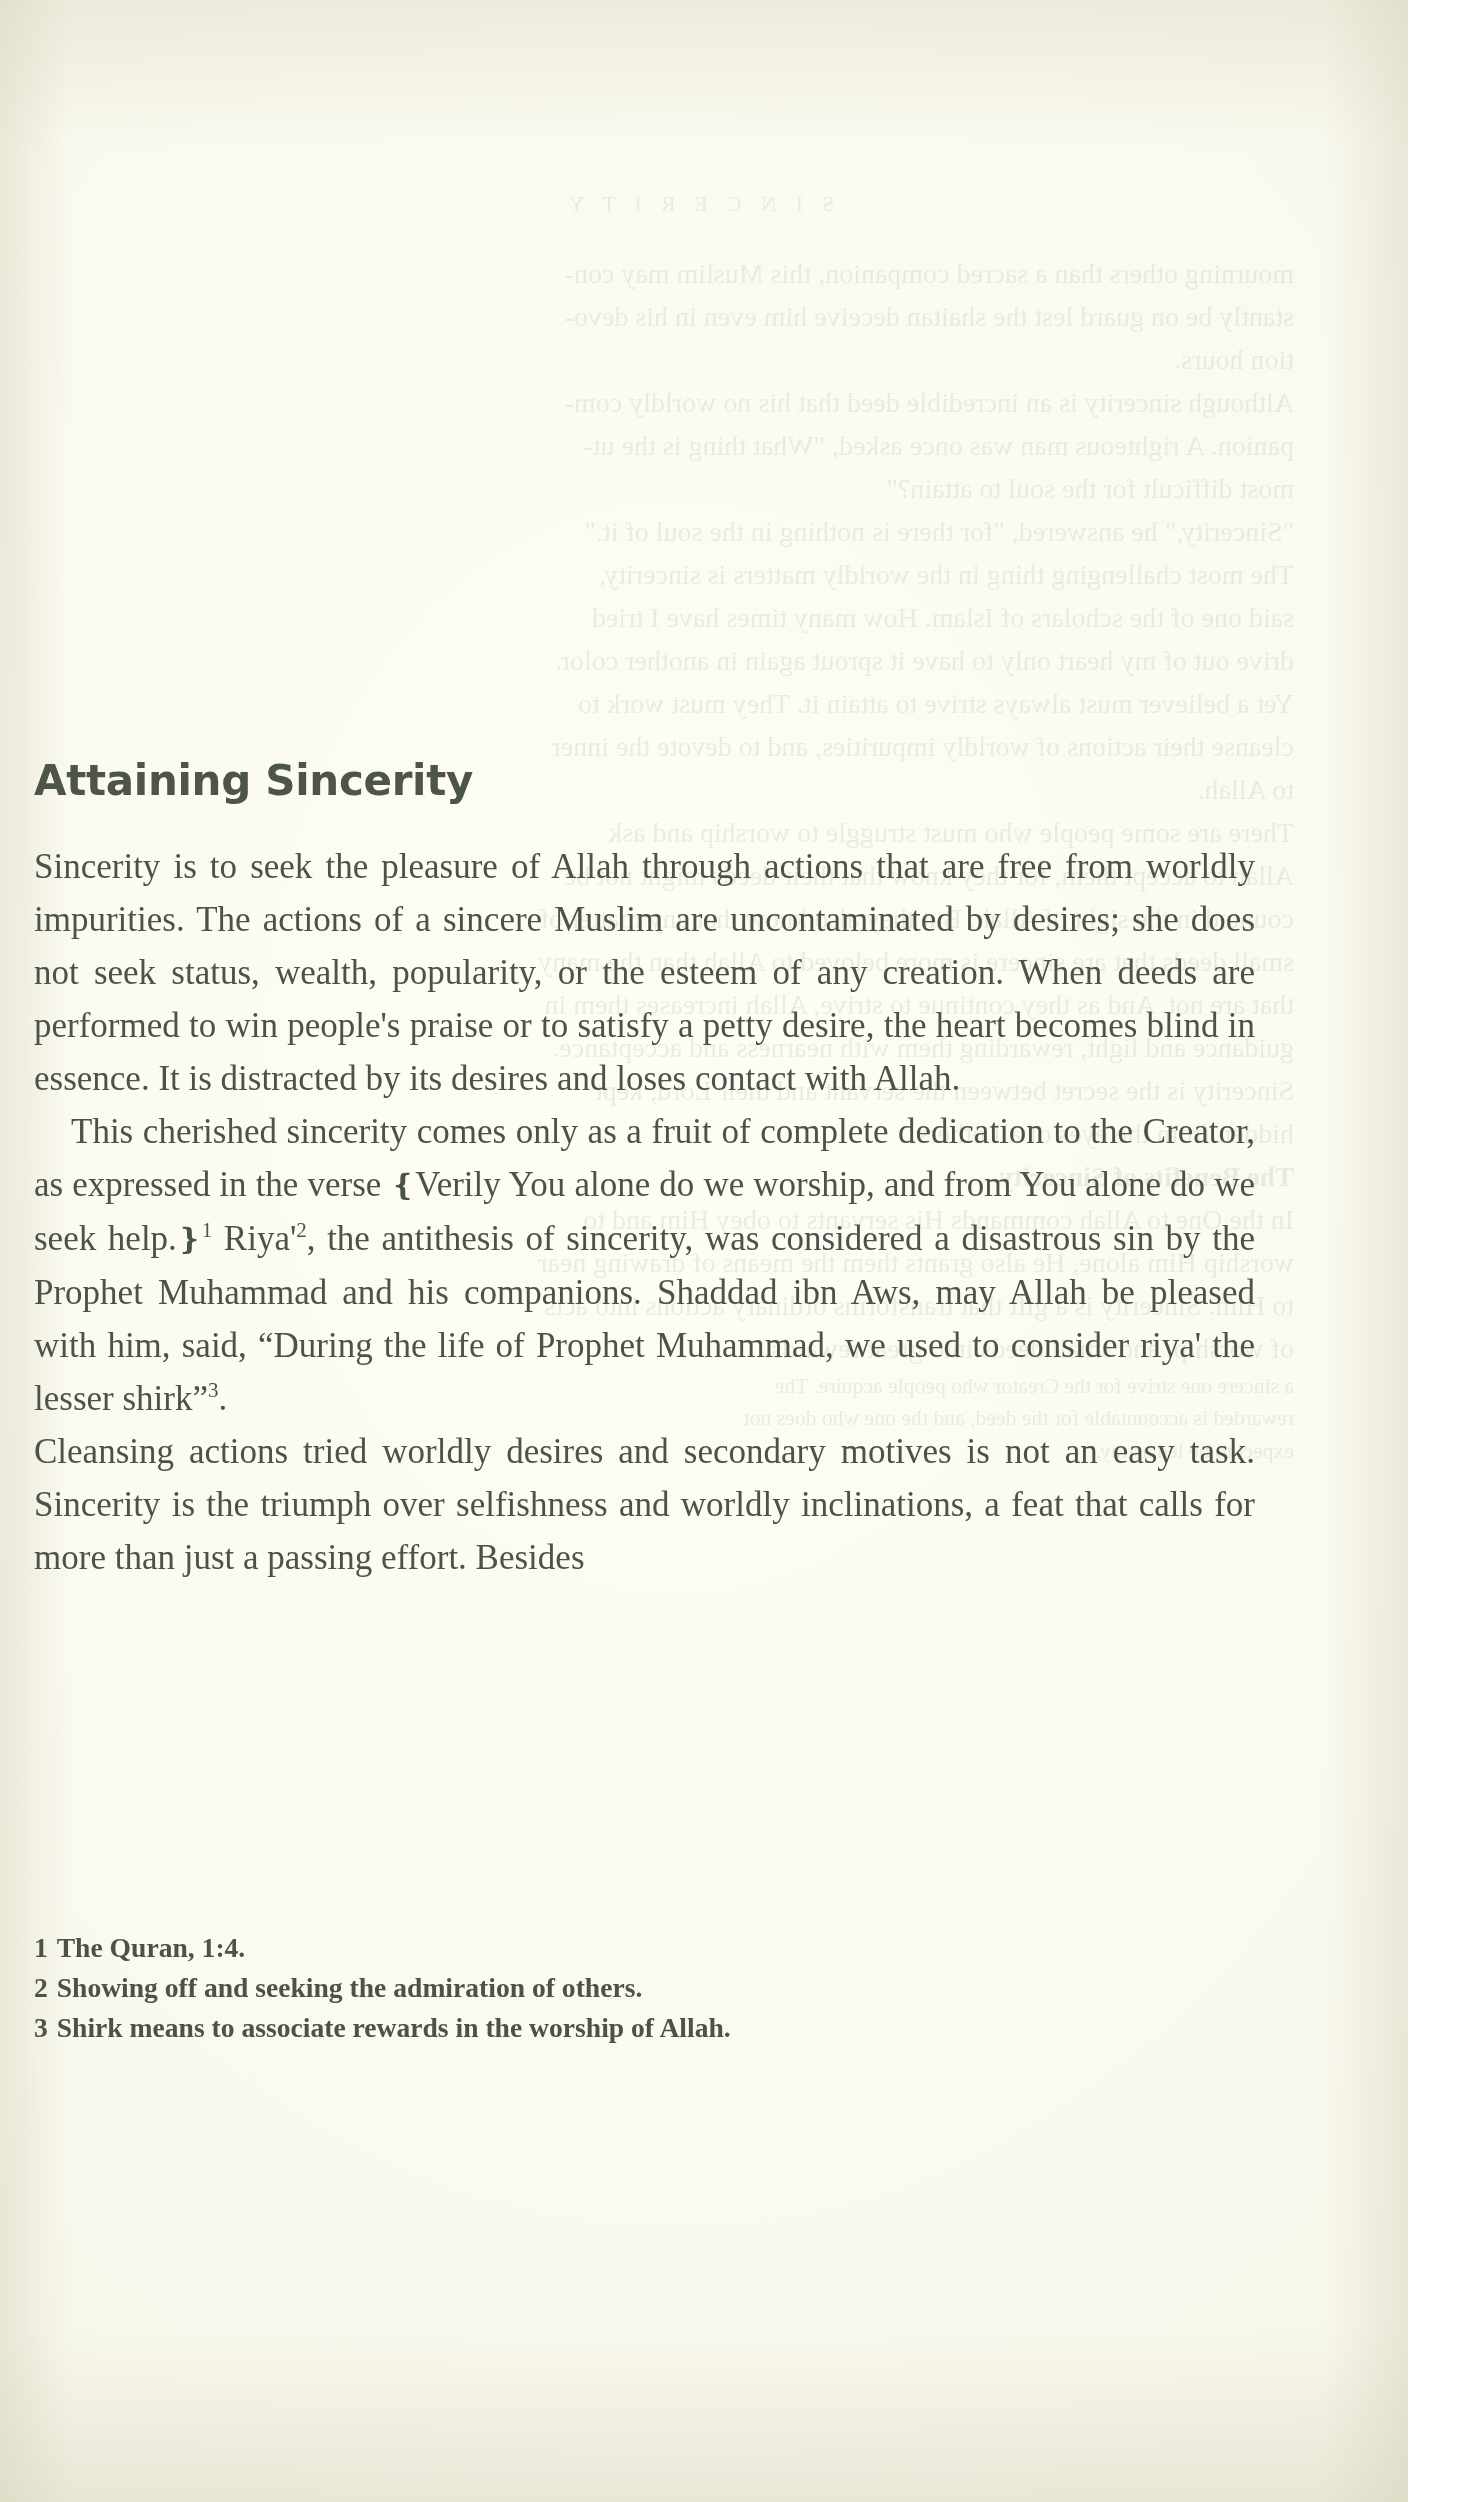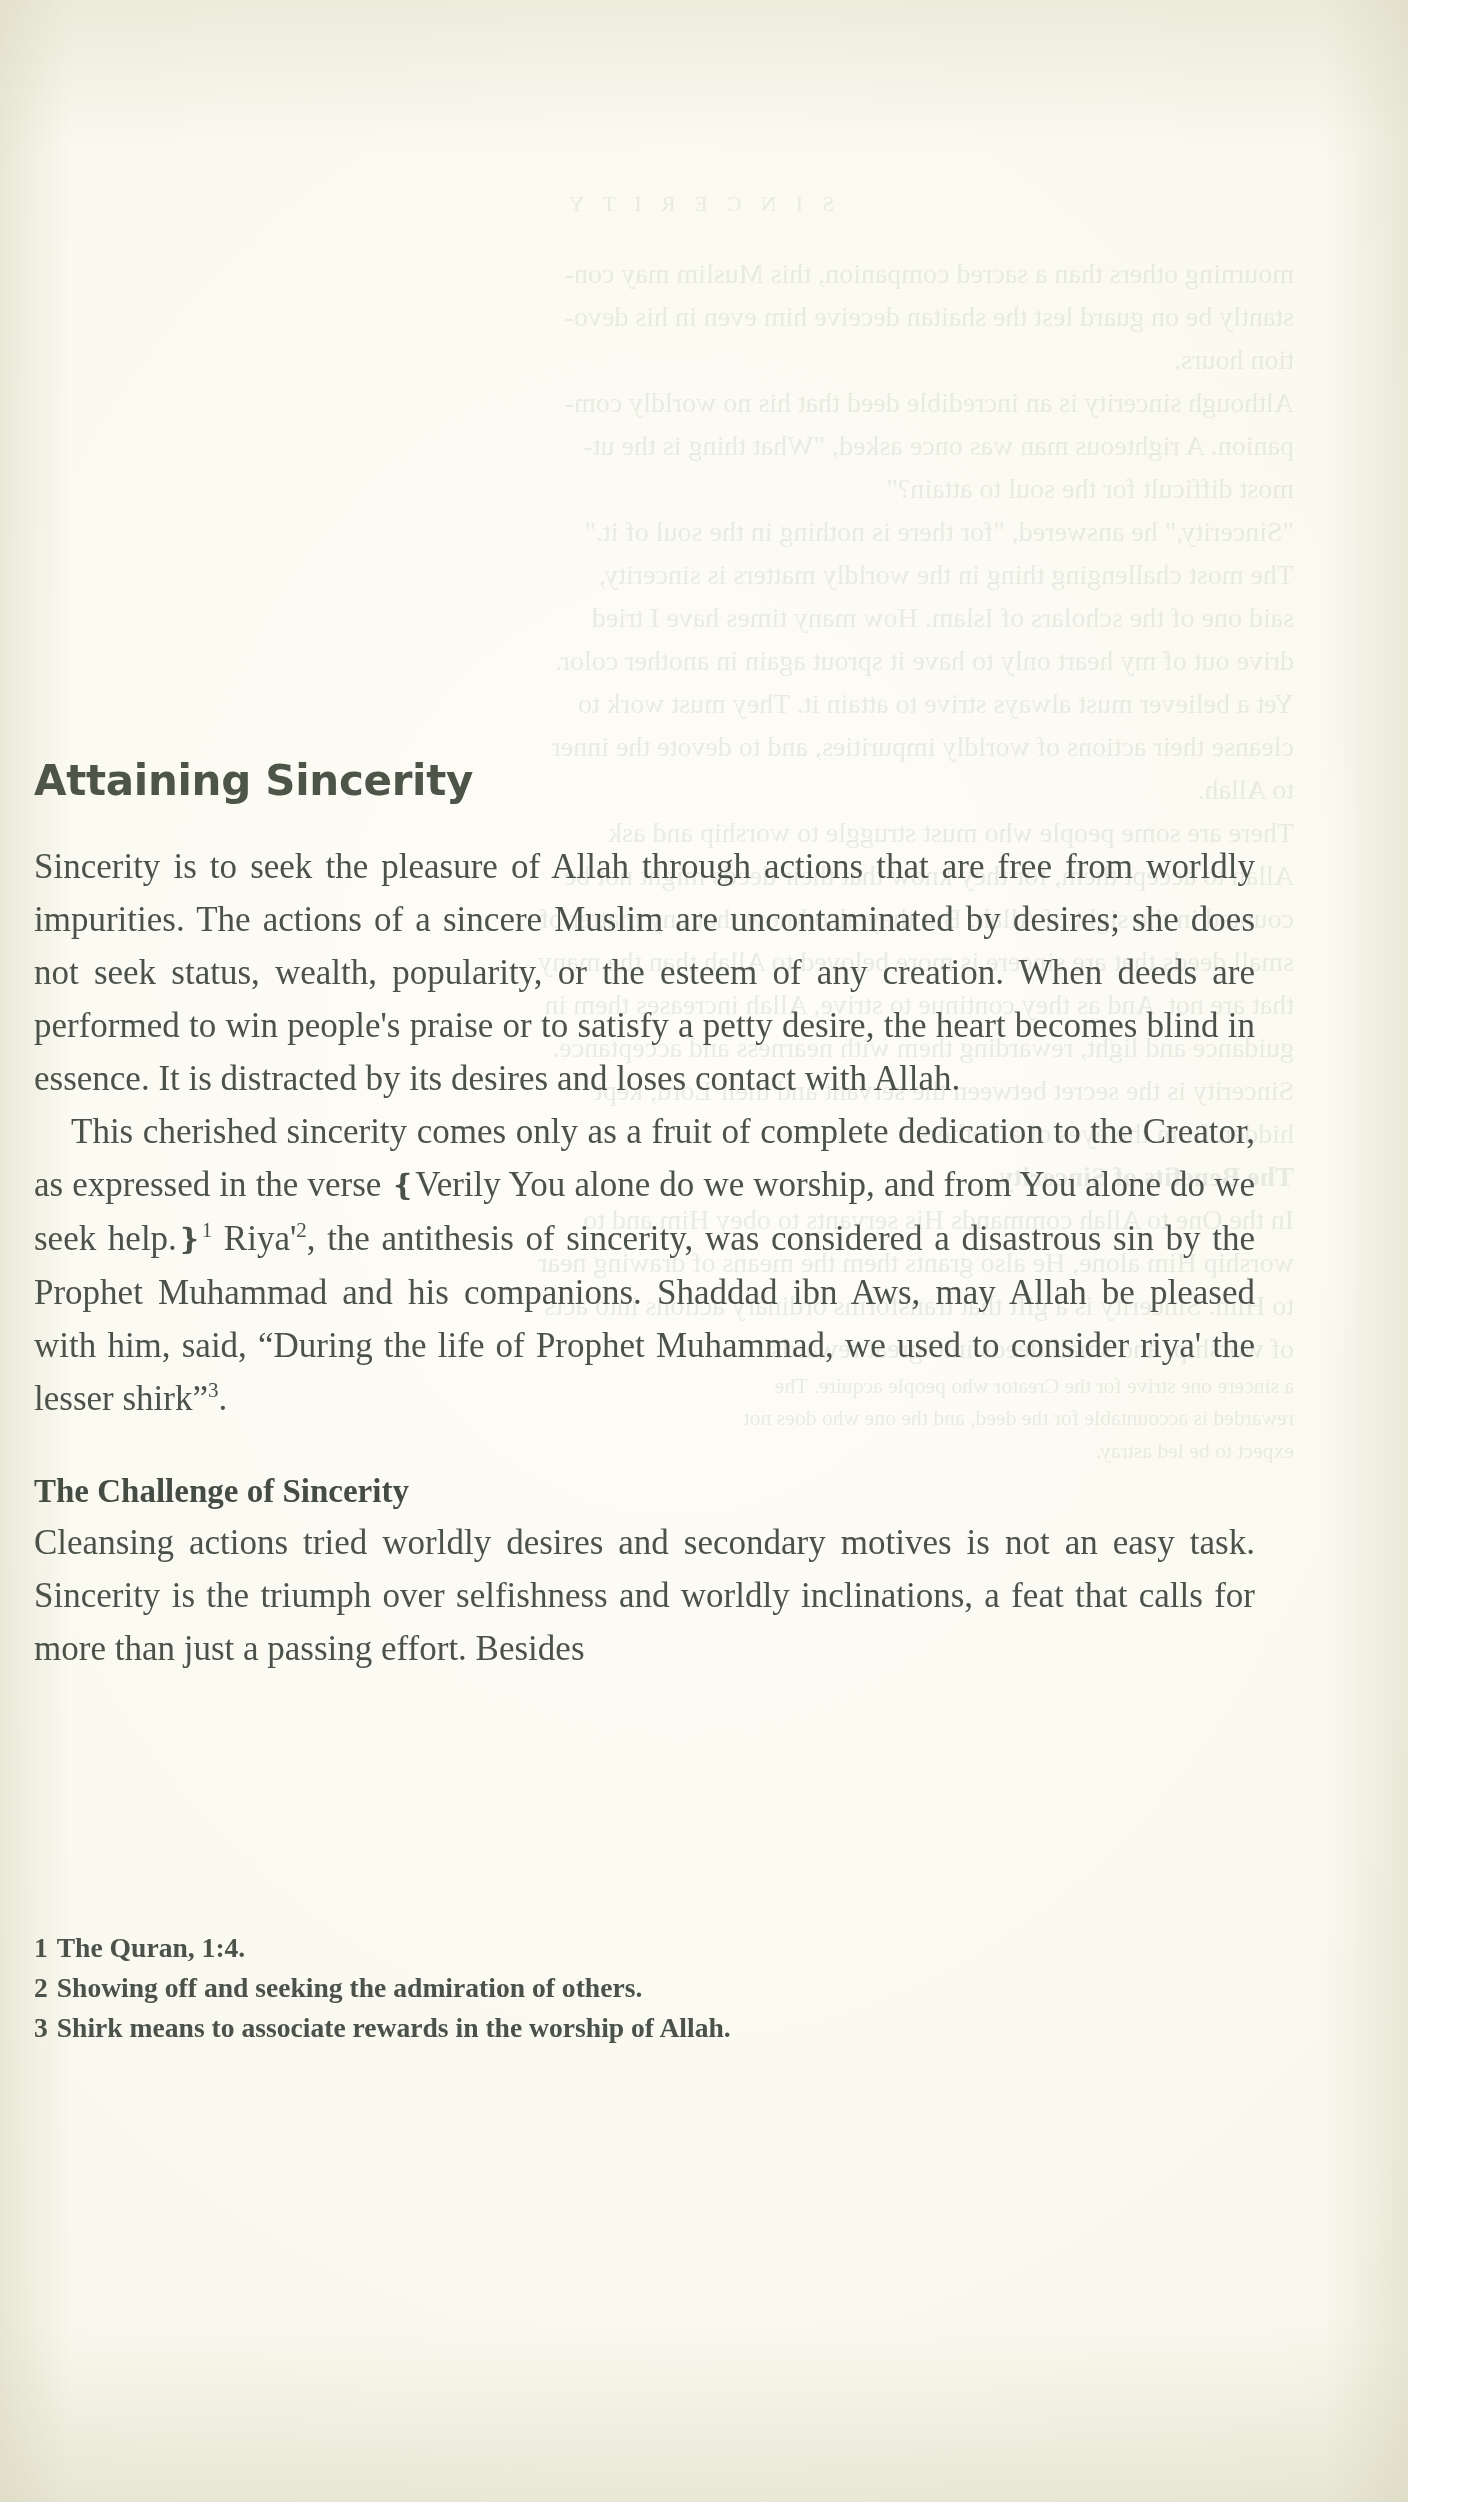--- a/index.html
+++ b/index.html
@@ -185,21 +185,20 @@
   <div class="content">
 
     <div class="text-block">
 
       <h1 class="chapter-title">Attaining Sincerity</h1>
 
       <p class="body">Sincerity is to seek the pleasure of Allah through actions that are free from worldly impurities. The actions of a sincere Muslim are uncontaminated by desires; she does not seek status, wealth, popular­ity, or the esteem of any creation. When deeds are performed to win people's praise or to satisfy a petty desire, the heart becomes blind in essence. It is distracted by its desires and loses contact with Allah.</p>
 
       <p class="body indent"><span>This cherished sincerity comes only as a fruit of complete dedica­tion to the Creator, as expressed in the verse </span><span class="ornament">❴</span><span>Verily You alone do we worship, and from You alone do we seek help.</span><span class="ornament">❵</span><sup class="fn">1</sup><span> Riya'</span><sup class="fn">2</sup><span>, the antithesis of sincerity, was considered a disastrous sin by the Prophet Muham­mad and his companions. Shaddad ibn Aws, may Allah be pleased with him, said, “During the life of Prophet Muhammad, we used to consider riya' the lesser shirk”</span><sup class="fn">3</sup><span>.</span></p>
 
-      <h2 class="section-title">The Challenge of Sincerity</h2>
 
       <p class="body">Cleansing actions tried worldly desires and secondary motives is not an easy task. Sincerity is the triumph over selfishness and worldly in­clinations, a feat that calls for more than just a passing effort. Besides</p>
 
     </div>
 
     <div class="footnotes">
       <p class="fn-line">
         <span class="fn-num">1</span><span>The Quran, 1:4.</span>
       </p>
       <p class="fn-line">

